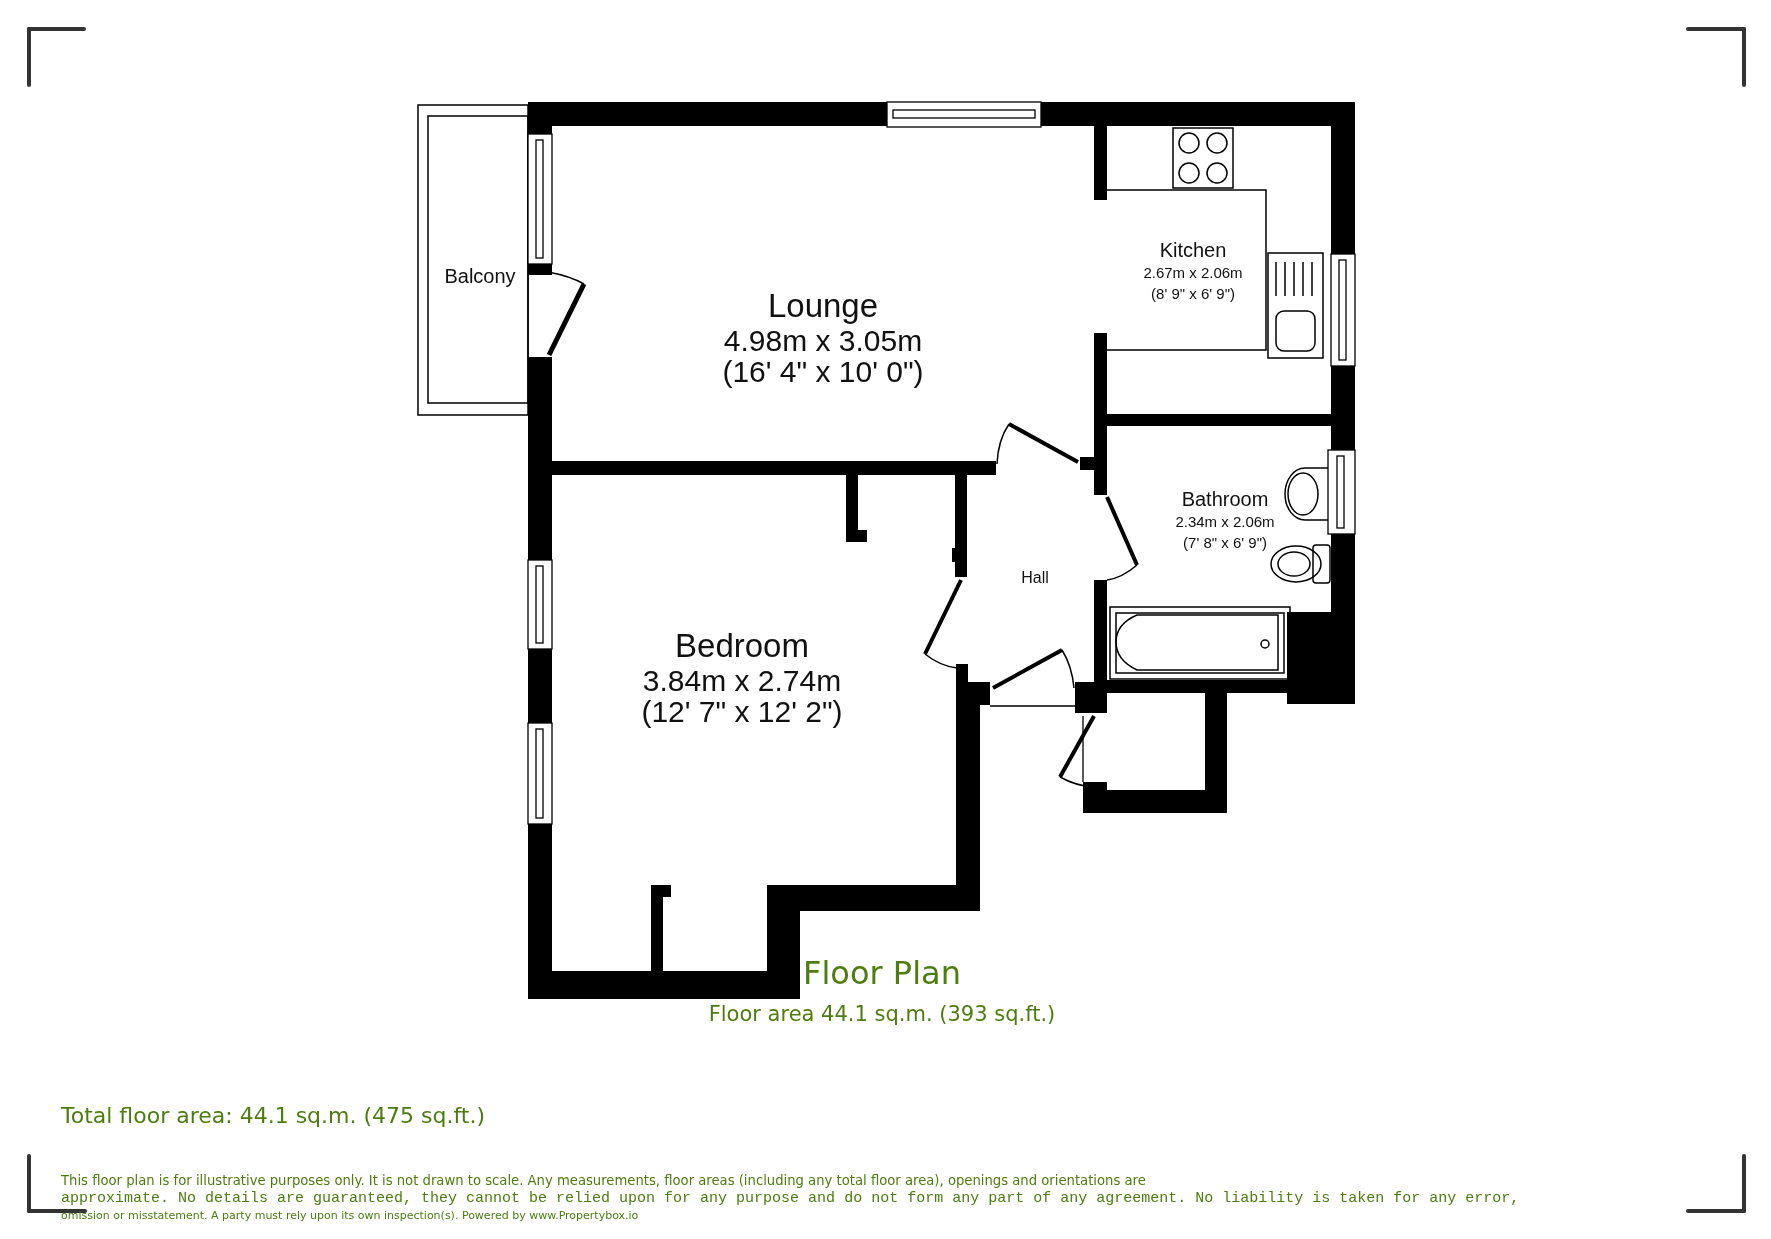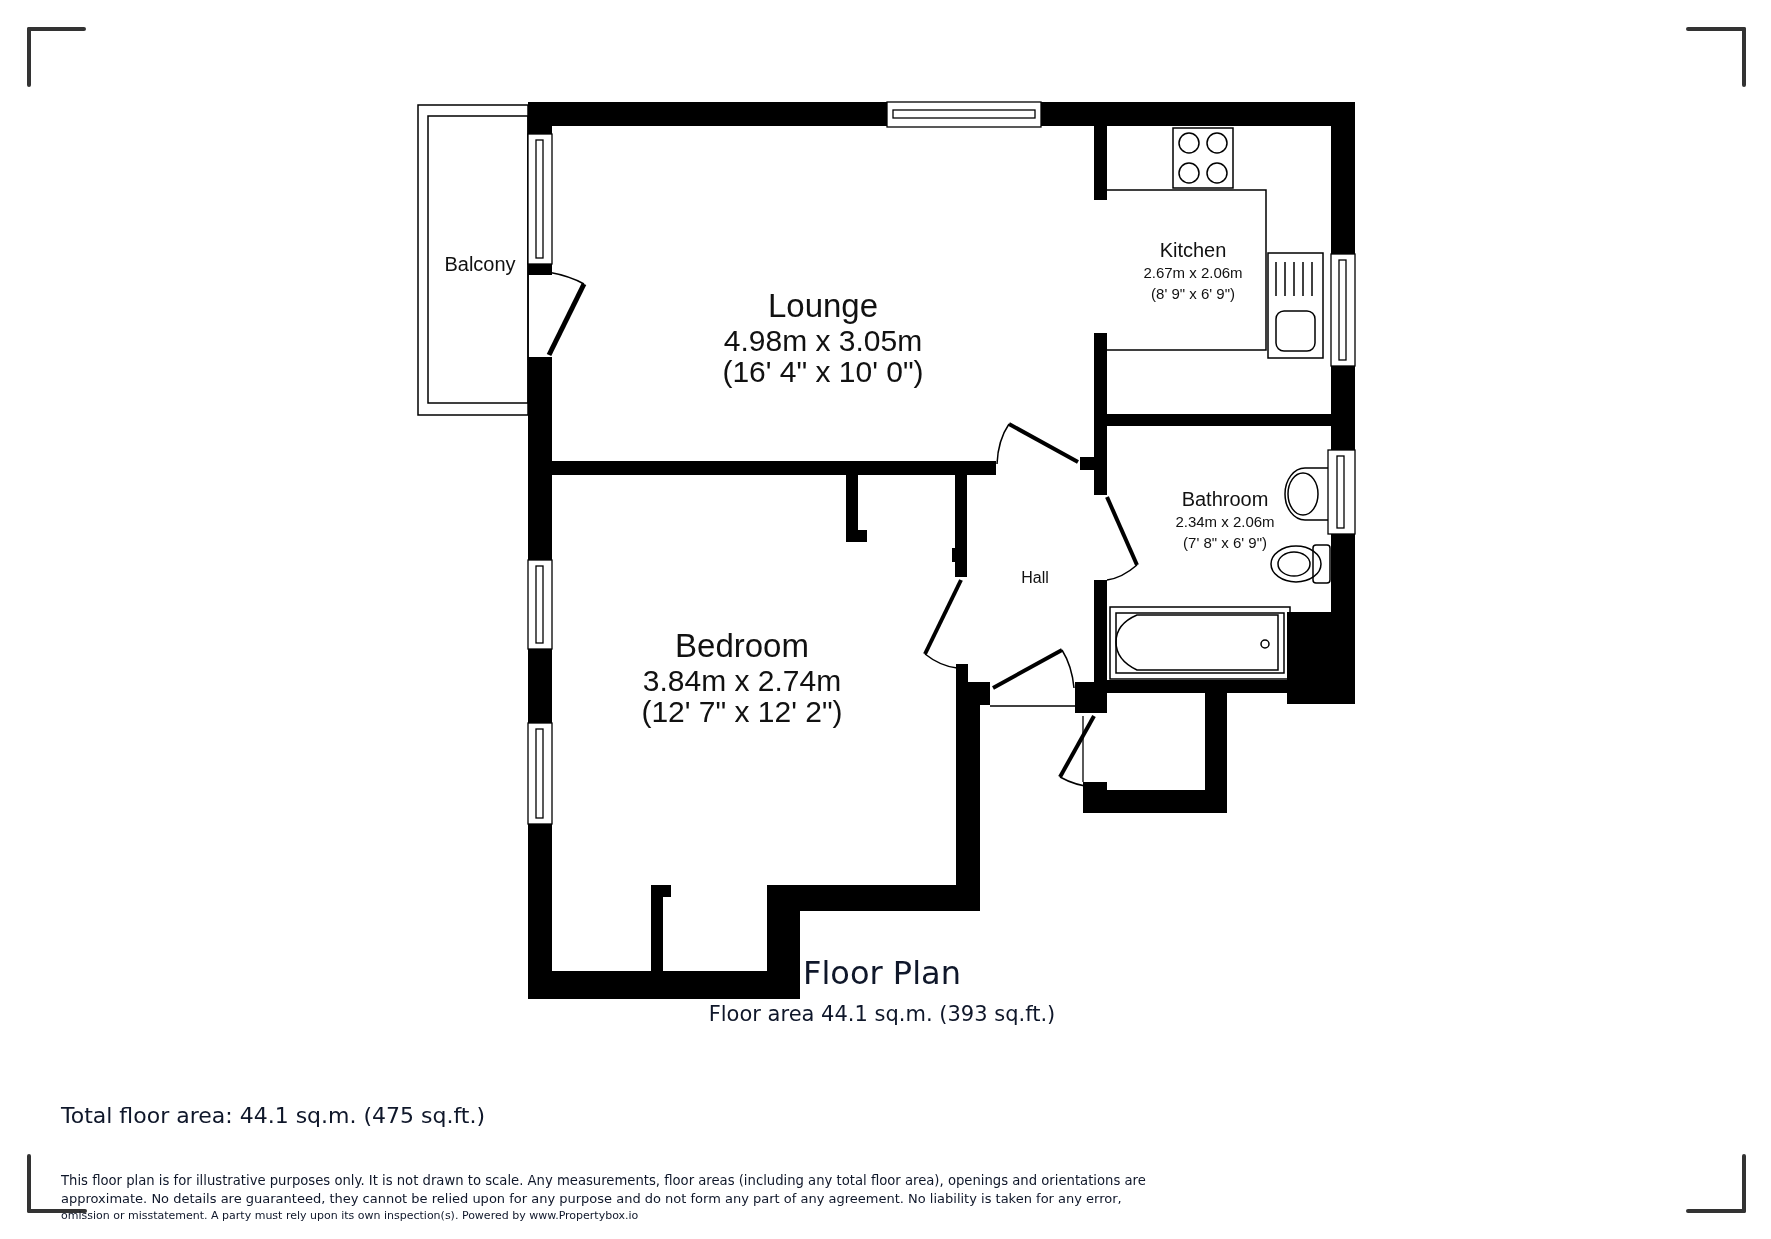--- a/index.html
+++ b/index.html
@@ -3,21 +3,21 @@
 <meta charset="utf-8">
 <style>
   html, body { margin: 0; padding: 0; background: #ffffff; }
   body { width: 1771px; height: 1239px; position: relative; overflow: hidden; font-family: "Liberation Sans", sans-serif; color: #000; }
   #plan { position: absolute; left: 0; top: 0; }
   .lbl { position: absolute; text-align: center; white-space: nowrap; font-family: "Liberation Sans", sans-serif; color: #111; }
   .room-title-lg { font-size: 33px; line-height: 38px; }
   .room-dim-lg { font-size: 30px; line-height: 31px; }
   .room-title-sm { font-size: 20px; line-height: 24px; }
   .room-dim-sm { font-size: 15px; line-height: 21px; }
-  .footer-text { position: absolute; font-family: "DejaVu Sans", sans-serif; color: #0f172a; white-space: nowrap; }
+  .footer-text { position: absolute; font-family: "DejaVu Sans", sans-serif; color: #4d7c0f; white-space: nowrap; }
   .corner { position: absolute; background: #333; border-radius: 3px; }
 </style>
 </head>
 <body>
 
 <div class="corner" style="left:27px;top:27px;width:59px;height:4px;"></div>
 <div class="corner" style="left:27px;top:27px;width:4px;height:60px;"></div>
 <div class="corner" style="left:1686px;top:27px;width:60px;height:4px;"></div>
 <div class="corner" style="left:1742px;top:27px;width:4px;height:60px;"></div>
 <div class="corner" style="left:27px;top:1154px;width:4px;height:59px;"></div>
@@ -137,21 +137,21 @@
     <rect x="1313" y="545" width="17" height="38" rx="3"></rect>
     <ellipse cx="1296" cy="564" rx="25" ry="18"></ellipse>
     <ellipse cx="1294" cy="564" rx="16" ry="12"></ellipse>
     <rect x="1110" y="607" width="180" height="72"></rect>
     <rect x="1116" y="613" width="168" height="60" fill="#fff"></rect>
     <path d="M1137 615 L1278 615 L1278 670 L1137 670 Q1116 660 1116 642 Q1116 624 1137 615 Z"></path>
     <circle cx="1265" cy="644" r="4"></circle>
   </g>
 </svg>
 
-<div class="lbl room-title-sm" style="left:430px;top:252px;width:100px;">Balcony</div>
+<div class="lbl room-title-sm" style="left:430px;top:264px;width:100px;">Balcony</div>
 
 <div class="lbl" style="left:673px;top:287px;width:300px;">
   <div class="room-title-lg">Lounge</div>
   <div class="room-dim-lg">4.98m x 3.05m</div>
   <div class="room-dim-lg">(16' 4" x 10' 0")</div>
 </div>
 
 <div class="lbl" style="left:1123px;top:238px;width:140px;">
   <div class="room-title-sm">Kitchen</div>
   <div class="room-dim-sm">2.67m x 2.06m</div>
@@ -171,15 +171,15 @@
   <div class="room-dim-lg">3.84m x 2.74m</div>
   <div class="room-dim-lg">(12' 7" x 12' 2")</div>
 </div>
 
 <div class="footer-text" style="left:682px;top:953px;width:400px;text-align:center;font-size:32px;line-height:40px;">Floor Plan</div>
 <div class="footer-text" style="left:632px;top:1000px;width:500px;text-align:center;font-size:21px;line-height:28px;">Floor area 44.1 sq.m. (393 sq.ft.)</div>
 
 <div class="footer-text" style="left:61px;top:1093px;font-size:22px;line-height:28px;margin-top:9px;">Total floor area: 44.1 sq.m. (475 sq.ft.)</div>
 <div style="position:absolute;left:61px;top:1172px;">
   <div class="footer-text" style="position:static;font-size:13.2px;line-height:17.5px;">This floor plan is for illustrative purposes only. It is not drawn to scale. Any measurements, floor areas (including any total floor area), openings and orientations are</div>
-  <div class="footer-text" style="position:static;font-size:13px;line-height:17.5px;">approximate. No details are guaranteed, they cannot be relied upon for any purpose and do not form any part of any agreement. No liability is taken for any error,</div>
+  <div class="footer-text" style="position:static;font-size:15px;line-height:17.5px;font-family:Liberation Mono, monospace;">approximate. No details are guaranteed, they cannot be relied upon for any purpose and do not form any part of any agreement. No liability is taken for any error,</div>
   <div class="footer-text" style="position:static;font-size:11px;line-height:17.5px;">omission or misstatement. A party must rely upon its own inspection(s). Powered by www.Propertybox.io</div>
 </div>
 
 </body></html>

